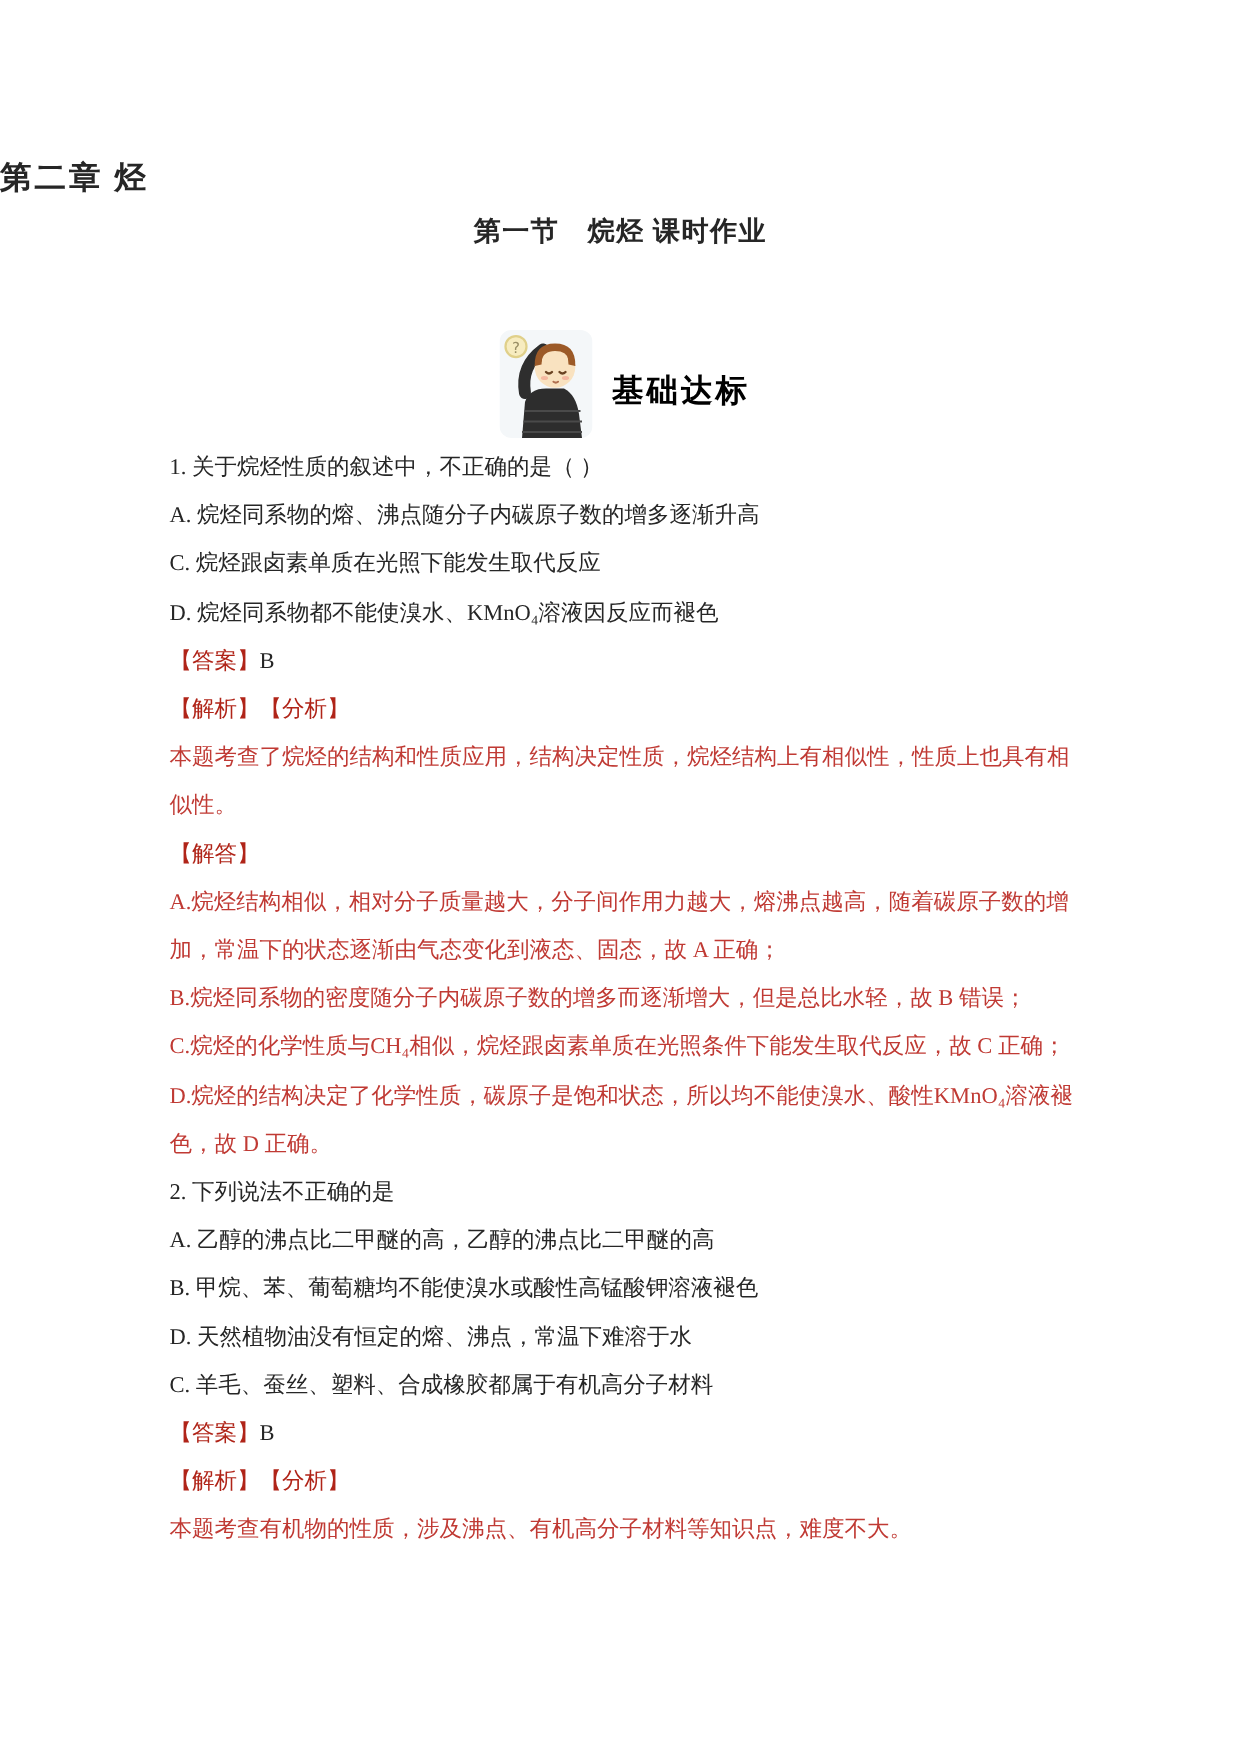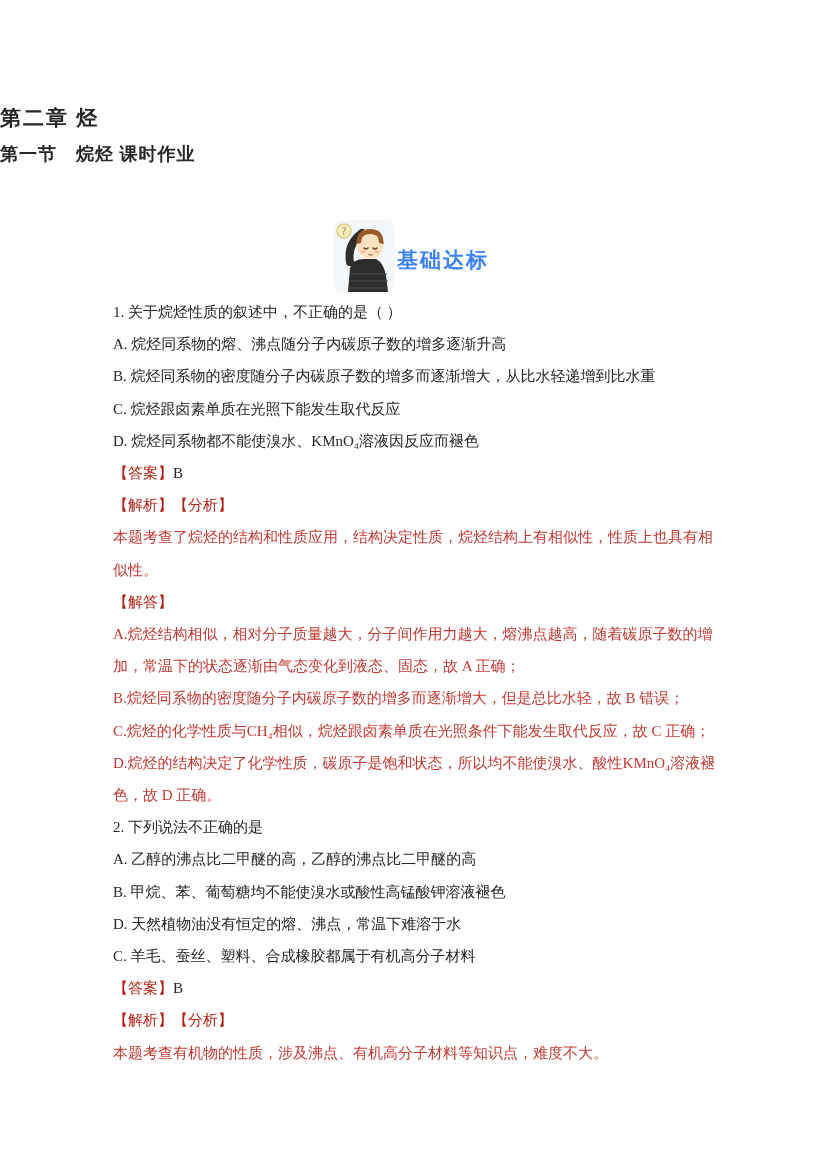--- a/index.html
+++ b/index.html
@@ -16,35 +16,35 @@
     font-family:"Liberation Serif","DejaVu Serif",serif;
     color:var(--ink);
     overflow:hidden;
   }
   .chapter-title{
     position:absolute;top:104px;left:0;width:100%;
     text-align:left;font-size:21px;font-weight:700;letter-spacing:2px;
   }
   .section-title{
     position:absolute;top:142px;left:0;width:100%;
-    text-align:left;font-size:18px;font-weight:700;letter-spacing:1px;
+    text-align:center;font-size:18px;font-weight:700;letter-spacing:1px;
   }
   .lesson-title{
     position:absolute;top:179px;left:0;width:100%;
     text-align:center;font-size:16.5px;font-weight:700;letter-spacing:1px;
     color:var(--lesson-red);
   }
   .badge{
     position:absolute;left:333px;top:218px;
     display:flex;align-items:flex-start;
   }
   .badge svg{display:block;}
   .badge-label{
-    margin-top:28px;margin-left:2px;
-    font-size:21px;font-weight:700;letter-spacing:2px;color:#3b82f6;
+    margin-top:28px;margin-left:13px;
+    font-size:21px;font-weight:700;letter-spacing:2px;color:#000000;
   }
   .content{
     position:absolute;left:113px;top:296px;width:604px;
     font-size:15px;line-height:32.2px;font-family:Liberation Serif, serif;
   }
   .content p{margin:0;}
   .red{color:var(--red-text);}
   .label{color:var(--red-label);}
   .answer-value{color:var(--ink);}
 </style>
@@ -82,21 +82,20 @@
       <path d="M15 74 L17 50 Q20 41 31 41 L43 41 Q51 45 53 58 L55 74 Z" fill="#2d2d2d"></path>
       <path d="M17 56 L54 56 M16 63 L55 63 M15 70 L55 70" stroke="#4a4a4a" stroke-width="1.2" fill="none"></path>
     </svg>
     <span class="badge-label">基础达标</span>
   </div>
 
   <div class="content">
 
     <p>1. 关于烷烃性质的叙述中，不正确的是（  ）</p>
     <p>A. 烷烃同系物的熔、沸点随分子内碳原子数的增多逐渐升高</p>
-    <p>B. 烷烃同系物的密度随分子内碳原子数的增多而逐渐增大，从比水轻递增到比水重</p>
     <p>C. 烷烃跟卤素单质在光照下能发生取代反应</p>
     <p>D. 烷烃同系物都不能使溴水、KMnO₄溶液因反应而褪色</p>
 
     <p><span class="label">【答案】</span><span class="answer-value">B</span></p>
 
     <p><span class="label">【解析】【分析】</span></p>
     <p class="red">本题考查了烷烃的结构和性质应用，结构决定性质，烷烃结构上有相似性，性质上也具有相似性。</p>
 
     <p><span class="label">【解答】</span></p>
     <p class="red">A.烷烃结构相似，相对分子质量越大，分子间作用力越大，熔沸点越高，随着碳原子数的增加，常温下的状态逐渐由气态变化到液态、固态，故 A 正确；</p>

